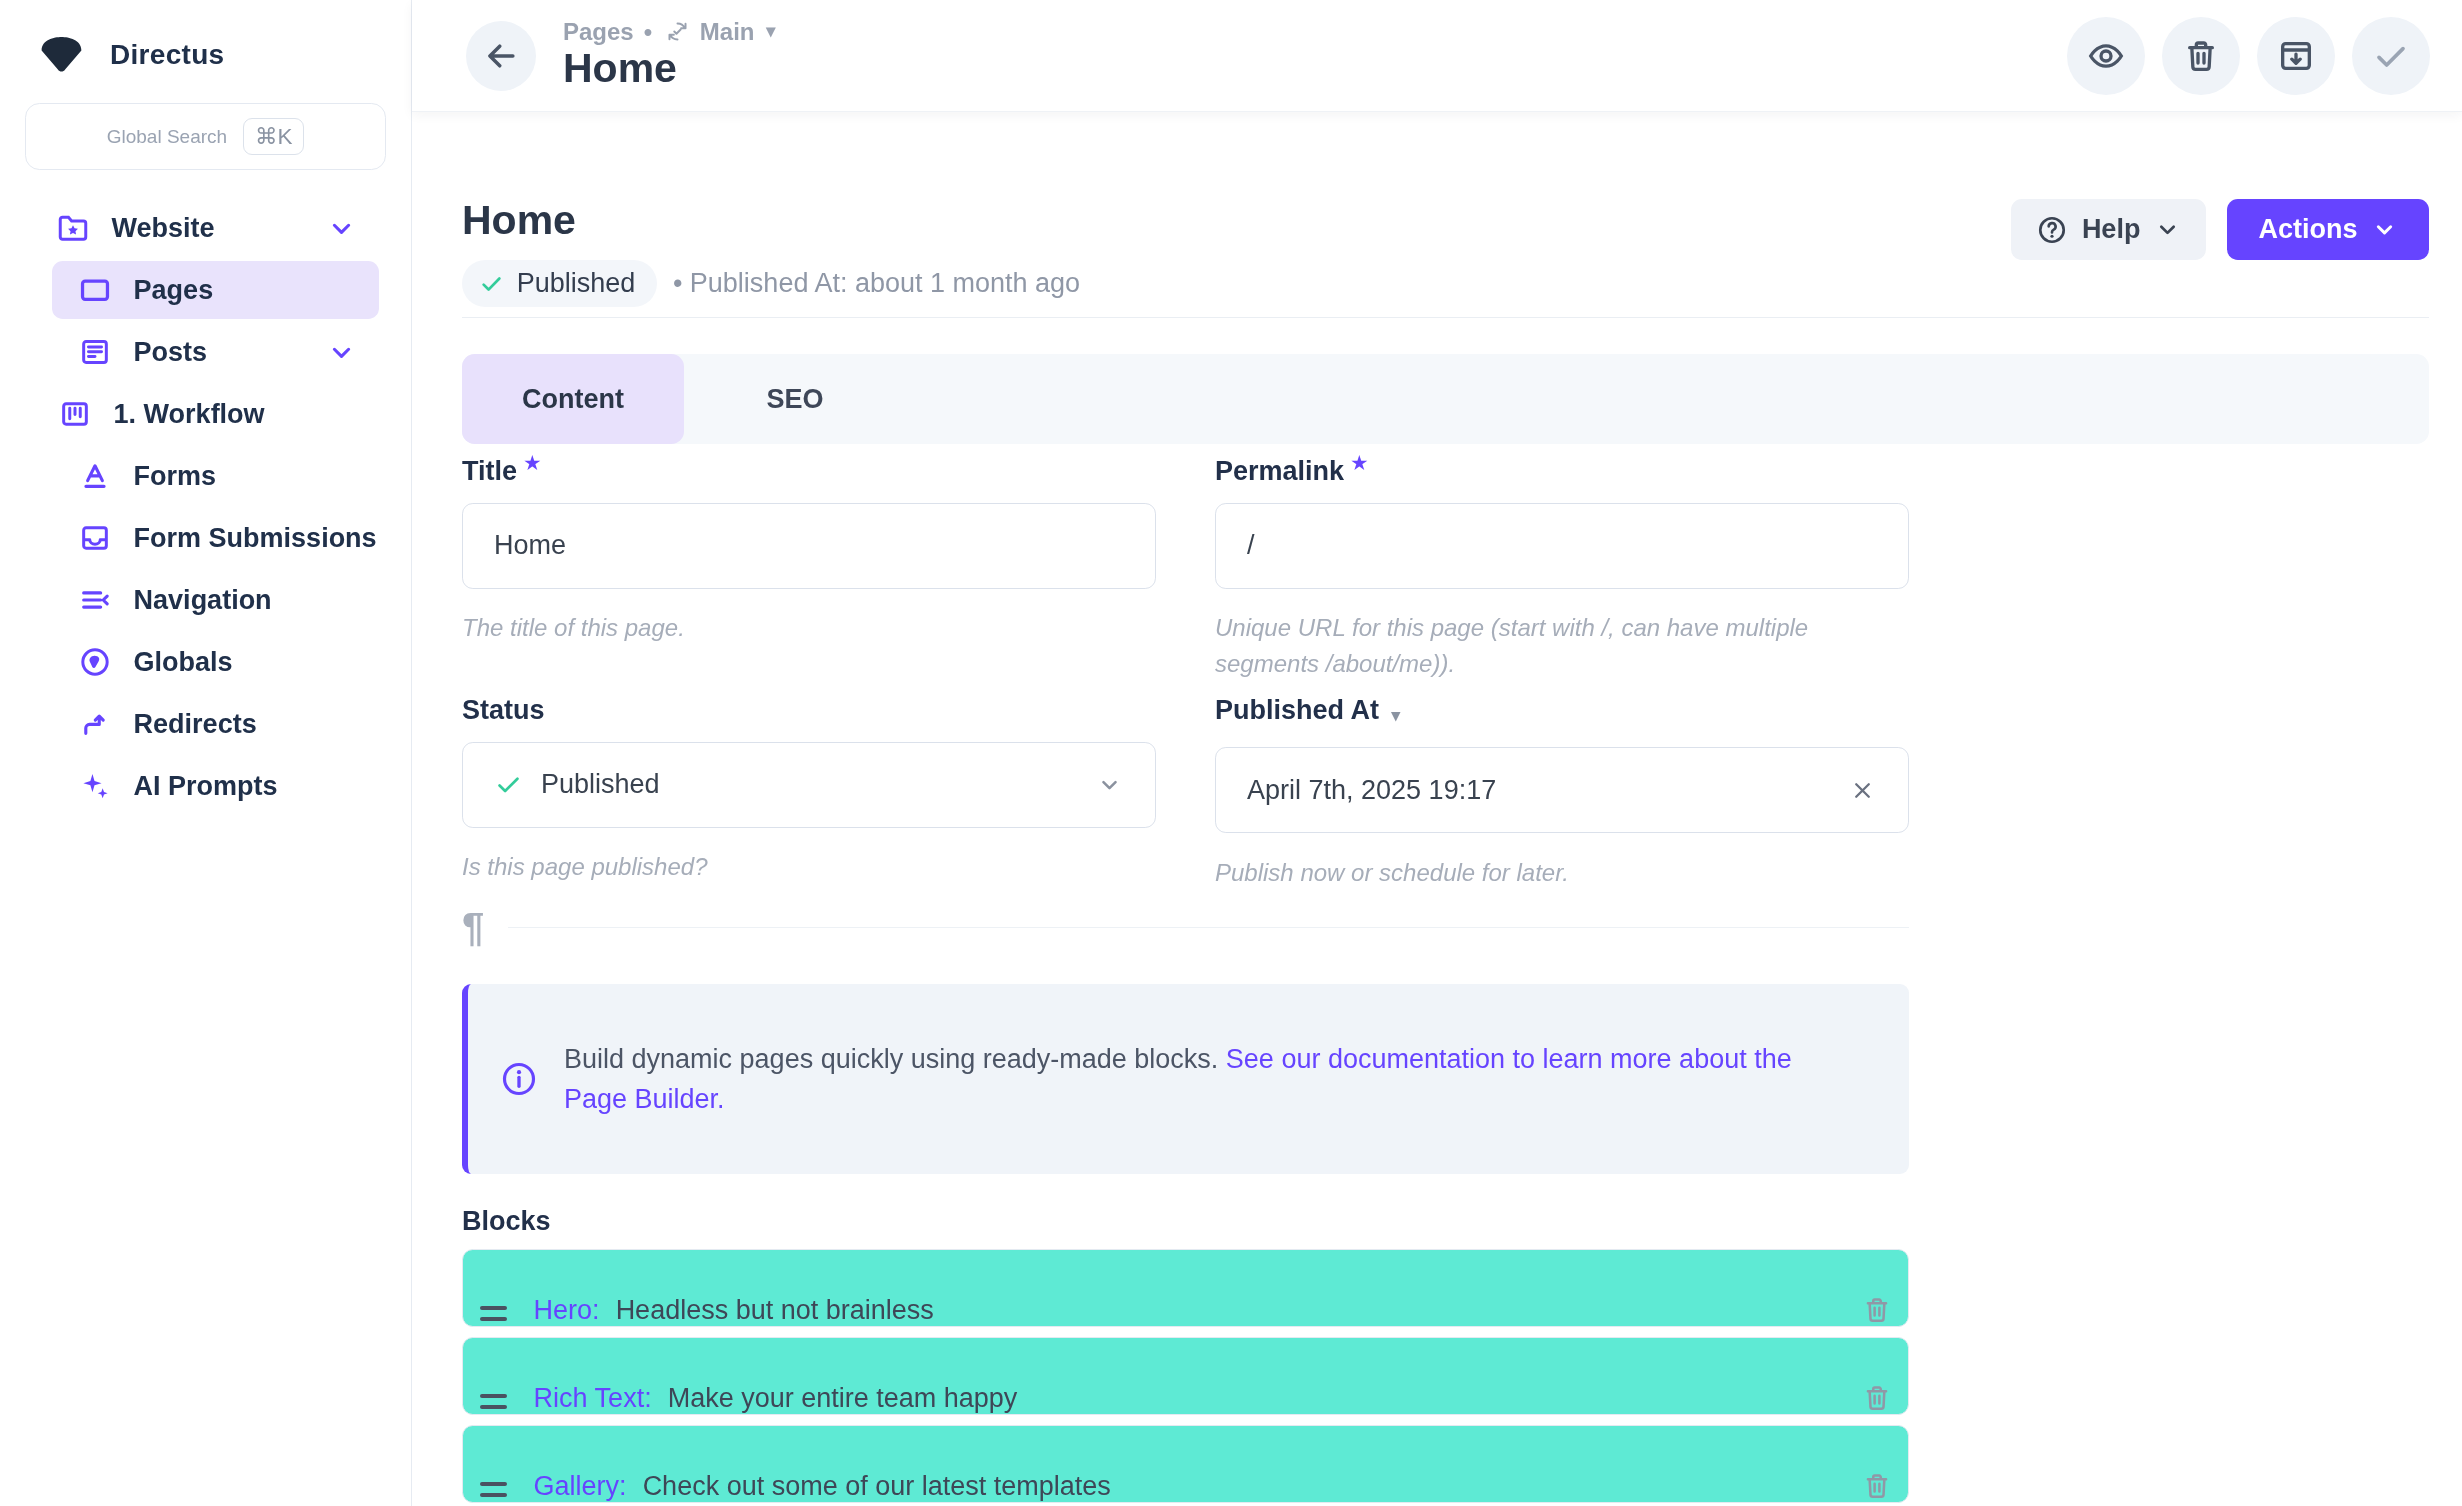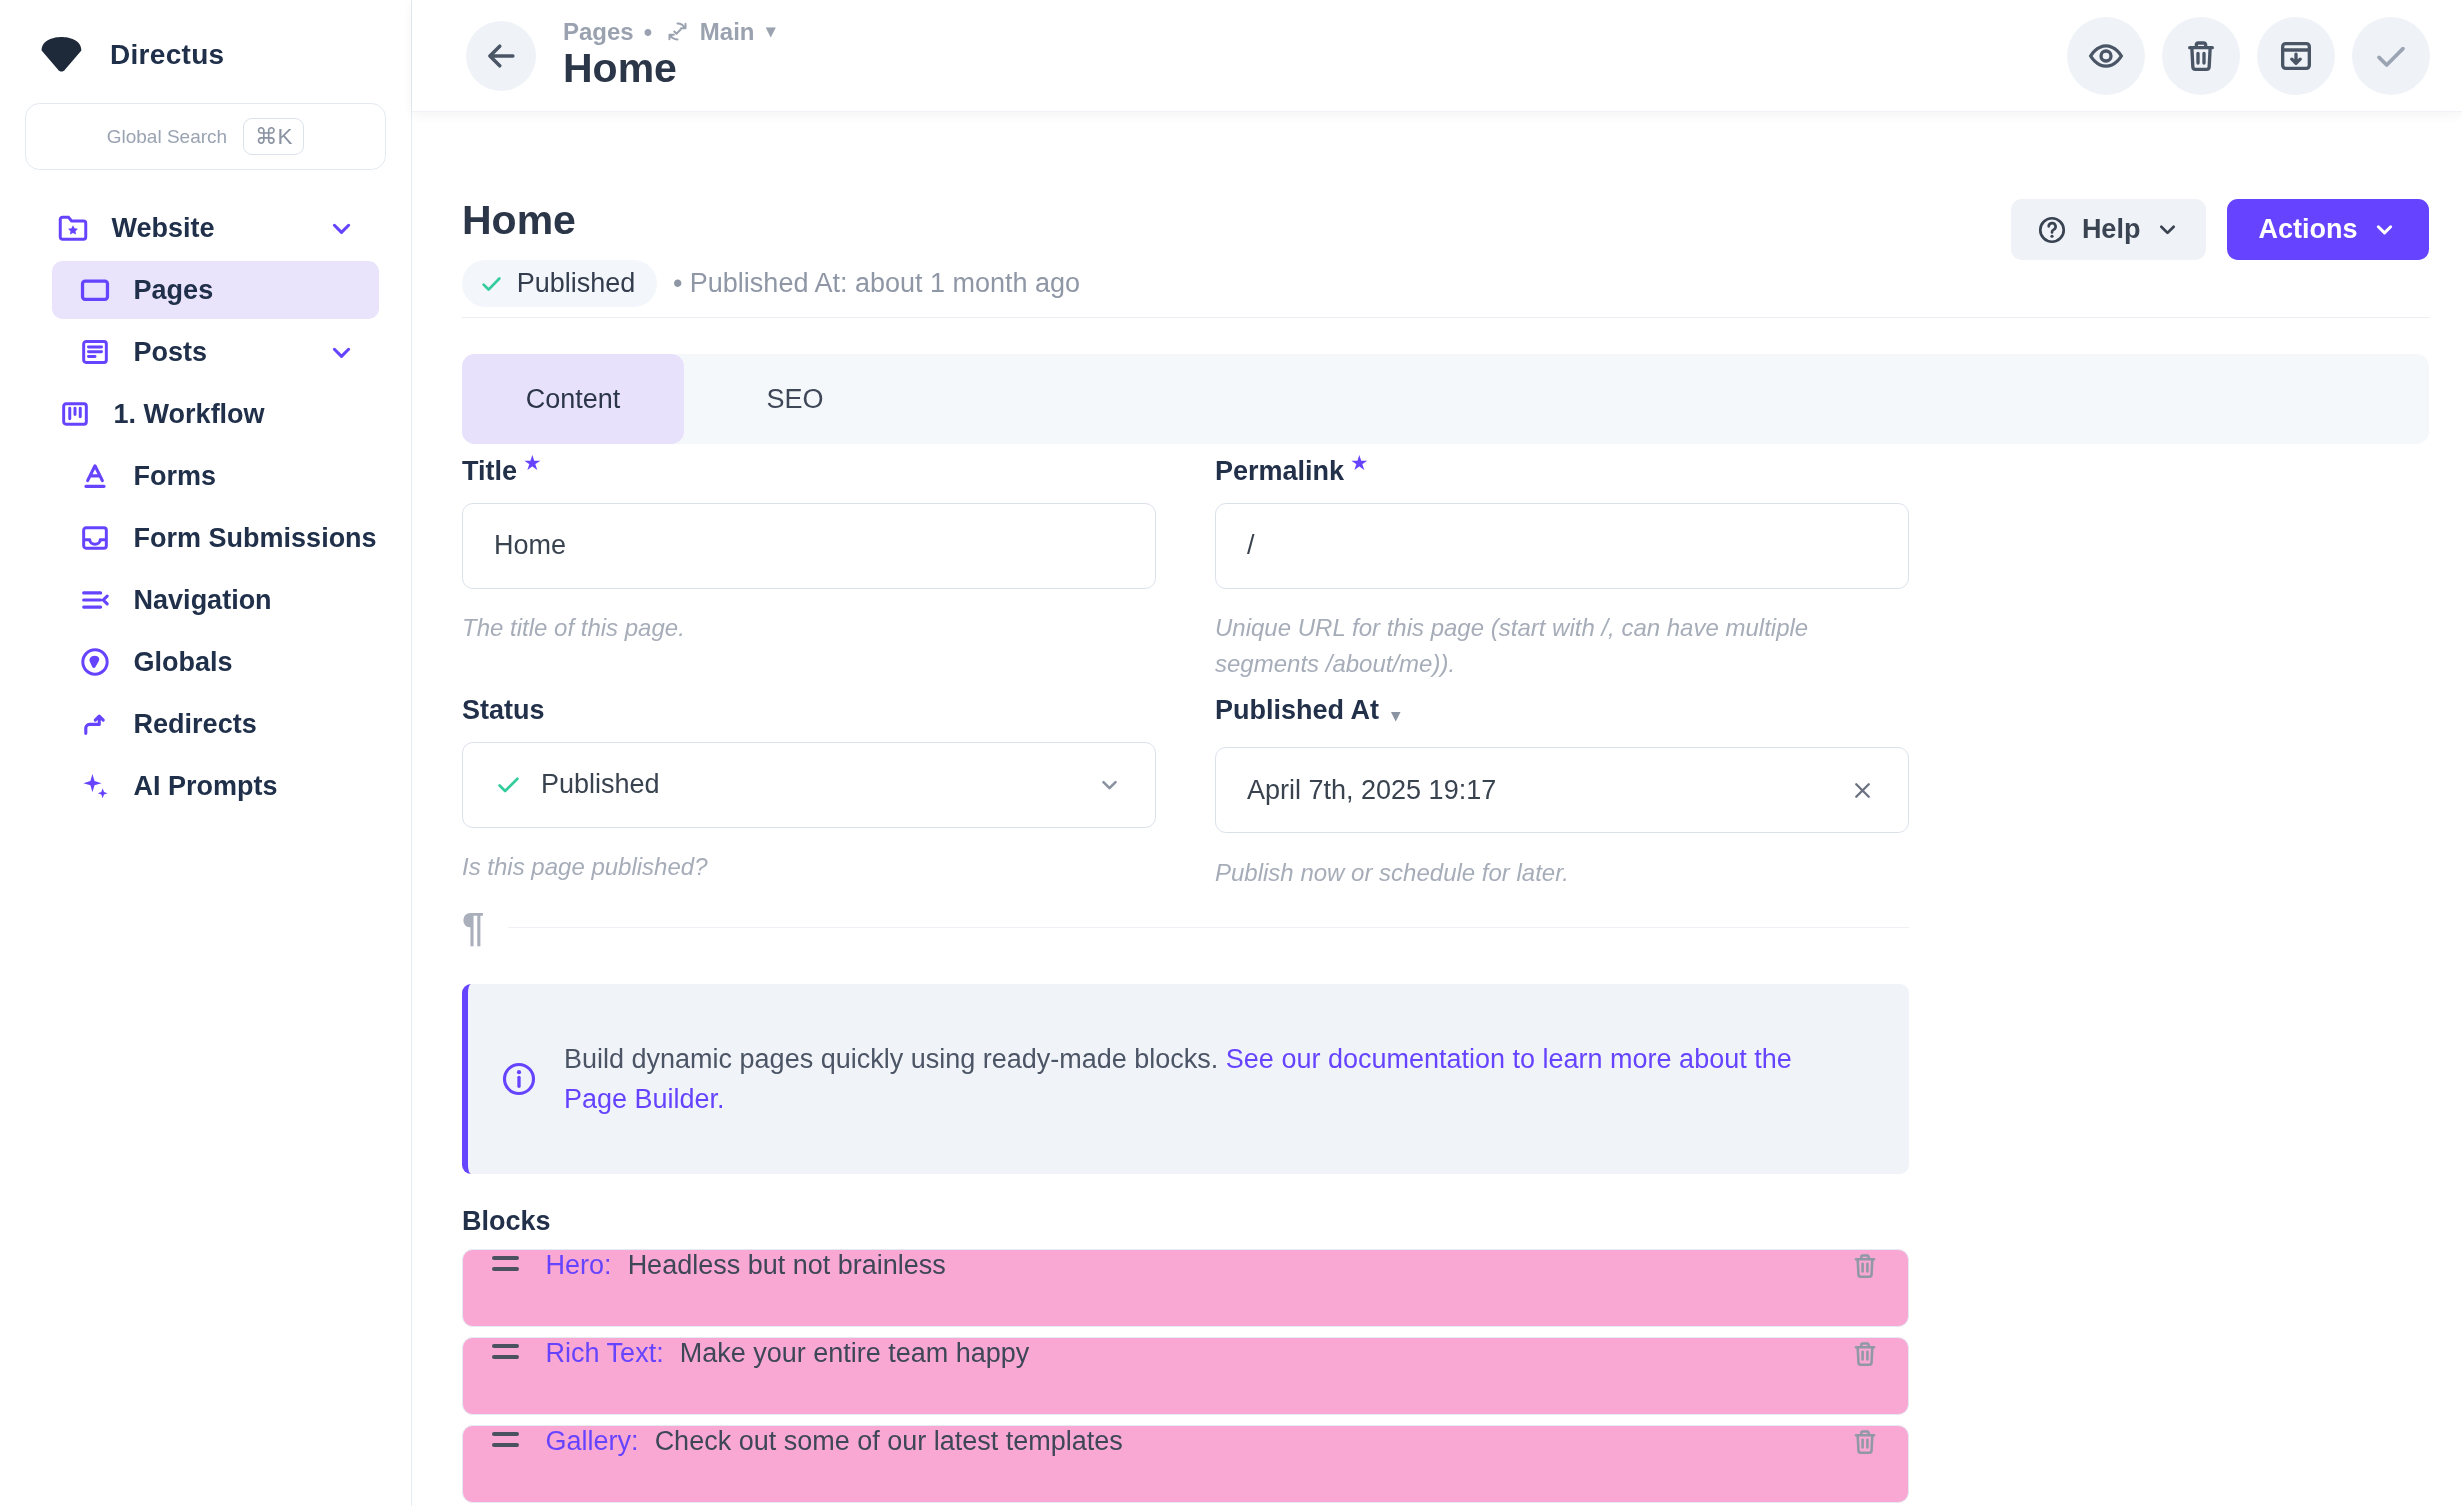--- a/index.html
+++ b/index.html
@@ -74,21 +74,21 @@
   .btn{display:flex;align-items:center;gap:13.5px;height:61px;border-radius:10.8px;font-size:27px;font-weight:700;
     cursor:pointer;border:none}
   .btn-help{background:#EFF2F7;color:#3A4352;padding:0 25px}
   .btn-help svg{width:32px;height:32px;color:#3A4352}
   .btn-help .chev{width:27px;height:27px}
   .btn-actions{background:var(--accent);color:#fff;padding:0 31px}
   .btn-actions .chev{width:27px;height:27px;color:#fff}
   .divider-full{margin-top:10px;border-top:1.8px solid #EAEEF3}
 
   .tabbar{margin-top:36px;background:var(--tabbar-bg);border-radius:12.6px;height:90px;display:flex}
-  .tab{min-width:222px;display:flex;align-items:center;justify-content:center;font-size:27px;font-weight:400;
+  .tab{min-width:222px;display:flex;align-items:center;justify-content:center;font-size:27px;font-weight:700;
     color:#3E4758;border-radius:12.6px;cursor:pointer}
   .tab.active{background:var(--tab-active);color:var(--heading)}
 
   .form-grid{width:1447px;margin-top:11.7px;display:grid;grid-template-columns:694px 694px;column-gap:59px;row-gap:12.6px}
   .field-label{display:flex;align-items:flex-start;gap:7.2px;font-size:27px;line-height:31px;font-weight:700;color:#22304A}
   .req-star{color:var(--accent);font-size:18px;line-height:18px;margin-top:-1.8px}
   .label-caret{color:#8A93A1;font-size:17px;margin-left:5.4px;margin-top:5.4px}
   .input{margin-top:16px;height:86px;border:1.8px solid var(--input-border);border-radius:10.8px;background:#fff;
     display:flex;align-items:center;padding:0 31px;font-size:27px;color:#39424F;cursor:text}
   .input .grow{flex:1}
@@ -103,22 +103,22 @@
   .pilcrow-line{flex:1;border-top:1.8px solid #EDF1F5}
 
   .banner{width:1447px;margin-top:36px;background:var(--banner-bg);border-left:6.3px solid var(--accent);
     border-radius:9px;padding:28px 31px;display:flex;align-items:center;gap:25px}
   .banner-ic{width:40px;height:40px;color:var(--accent);flex:0 0 40px}
   .banner-text{font-size:27px;line-height:40px;color:#4C5566;max-width:1289px}
   .banner-text a{color:var(--accent);text-decoration:none;cursor:pointer}
 
   .blocks{width:1447px;margin-top:32px}
   .blocks-label{font-size:27px;line-height:31px;font-weight:700;color:#22304A}
-  .block-row{margin-top:10px;height:78px;border:1.8px solid #E4EAF1;border-radius:10.8px;background:#f9a8d4;
-    display:flex;align-items:flex-start;padding:0 27px}
+  .block-row{margin-top:10px;height:78px;border:1.8px solid #E4EAF1;border-radius:10.8px;background:#5eead4;
+    display:flex;align-items:flex-end;padding:0 15px}
   .block-row.first{margin-top:12.6px}
   .drag-handle{display:flex;flex-direction:column;gap:6.3px;cursor:grab;padding:5.4px 1.8px}
   .drag-handle i{display:block;width:27px;height:4.5px;border-radius:2.7px;background:#4A5260}
   .block-type{color:var(--accent);font-size:27px;margin-left:25px;cursor:pointer}
   .block-title{color:#3E4757;font-size:27px;margin-left:16px}
   .block-trash{margin-left:auto;width:32px;height:32px;color:#9098A6;cursor:pointer}
 </style>
 </head>
 <body>
 

